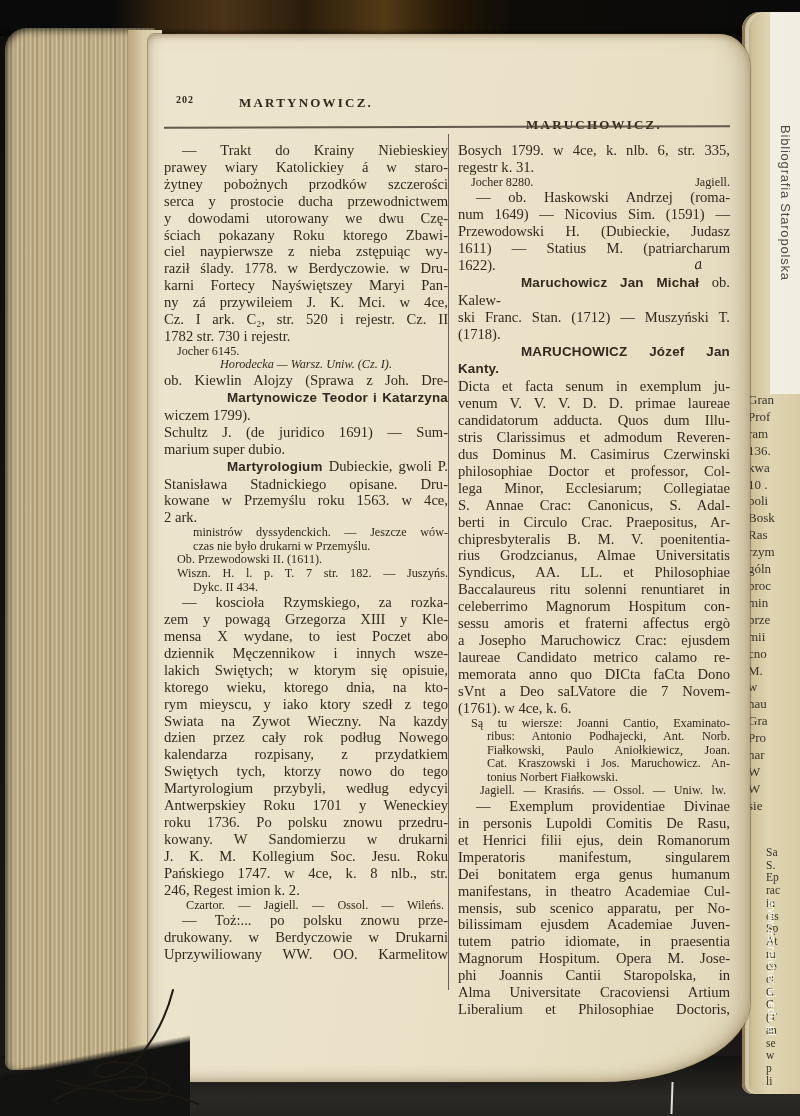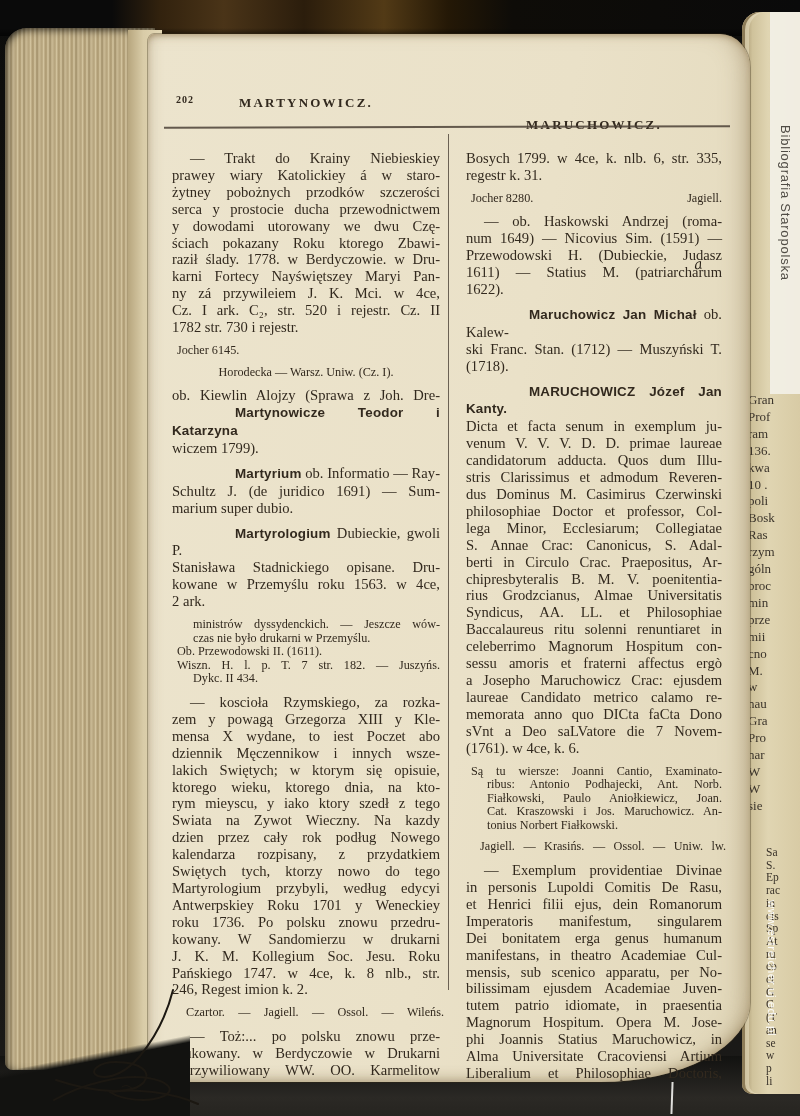--- a/index.html
+++ b/index.html
@@ -48,27 +48,27 @@
   .content{position:absolute;inset:0;color:#32291e;}
   .pagenum{position:absolute;left:28px;top:60px;font-weight:bold;font-size:10px;letter-spacing:1px;}
   .rhead{position:absolute;top:61px;font-weight:bold;font-size:13px;letter-spacing:2.2px;text-align:center;}
   .rhead.l{left:16px;width:284px;}
   .rhead.r{left:310px;width:272px;top:64px;margin-top:19px;}
   .rule{position:absolute;left:16px;top:92px;width:566px;height:1.5px;background:#4b4136;opacity:.85;transform:rotate(-.15deg);}
   .divider{position:absolute;left:299.5px;top:100px;width:1.2px;height:856px;background:#4b4136;opacity:.8;}
   .col{position:absolute;top:108px;}
   .col.l{left:16px;width:284px;}
   .col.r{left:310px;width:272px;}
-  .blk{margin:8px;}
+  .blk{margin:0;}
   .blk.p .ln{font-size:14.6px;line-height:16.9px;}
   .blk.sm .ln,.blk.smc .ln,.blk.ref{font-size:12.2px;line-height:13.6px;}
   .blk.sm{margin-left:13px;}
   .blk.sm.spread{margin:0 4px 0 22px;}
   .blk.smc{text-align:center;}
-  .smc .ln{text-align:right;text-align-last:center !important;}
+  .smc .ln{text-align:right;text-align-last:center !important;font-style:italic;}
   .ln{text-align:justify;text-align-last:justify;}
   .ln.end{text-align-last:left;}
   .ln.i1{text-indent:18px;}
   .ln.i2{padding-left:16px;}
   .lead{font-family:"Liberation Sans","DejaVu Sans",sans-serif;font-weight:700;font-size:13.4px;letter-spacing:.2px;padding-left:45px;}
   .ref{display:flex;justify-content:space-between;margin-left:13px;}
   
   .hand-a{position:absolute;left:546px;top:222px;z-index:5;font-family:"DejaVu Serif",serif;
     font-style:italic;font-size:14px;color:#241d14;transform:rotate(-8deg);}
   
@@ -152,39 +152,39 @@
       <div class="rule"></div>
       <div class="divider"></div>
       <div class="col l" id="col-left">
           <div class="blk p">
             <div class="ln i1">— Trakt do Krainy Niebieskiey</div>
             <div class="ln">prawey wiary Katolickiey á w staro-</div>
             <div class="ln">żytney pobożnych przodków szczerości</div>
             <div class="ln">serca y prostocie ducha przewodnictwem</div>
             <div class="ln">y dowodami utorowany we dwu Czę-</div>
             <div class="ln">ściach pokazany Roku ktorego Zbawi-</div>
+            <div class="ln">ciel naypierwsze z nieba zstępuiąc wy-</div>
             <div class="ln">raził ślady. 1778. w Berdyczowie. w Dru-</div>
             <div class="ln">karni Fortecy Nayświętszey Maryi Pan-</div>
             <div class="ln">ny zá przywileiem J. K. Mci. w 4ce,</div>
             <div class="ln">Cz. I ark. C₂, str. 520 i rejestr. Cz. II</div>
             <div class="ln end">1782 str. 730 i rejestr.</div>
           </div>
           <div class="blk sm">
             <div class="ln end">Jocher 6145.</div>
           </div>
           <div class="blk smc">
             <div class="ln end">Horodecka — Warsz. Uniw. (Cz. I).</div>
           </div>
           <div class="blk p">
             <div class="ln">ob. Kiewlin Alojzy (Sprawa z Joh. Dre-</div>
             <div class="ln i1"><b class="lead">Martynowicze Teodor i Katarzyna</b></div>
             <div class="ln end">wiczem 1799).</div>
           </div>
           <div class="blk p">
-            <div class="ln i1"><b class="lead">Martyrium</b> ob. Informatio — Ray-</div>
             <div class="ln">Schultz J. (de juridico 1691) — Sum-</div>
             <div class="ln end">marium super dubio.</div>
           </div>
           <div class="blk p">
             <div class="ln i1"><b class="lead">Martyrologium</b> Dubieckie, gwoli P.</div>
             <div class="ln">Stanisława Stadnickiego opisane. Dru-</div>
             <div class="ln">kowane w Przemyślu roku 1563. w 4ce,</div>
             <div class="ln end">2 ark.</div>
           </div>
           <div class="blk sm">
@@ -281,21 +281,21 @@
             <div class="ln i1">— Exemplum providentiae Divinae</div>
             <div class="ln">in personis Lupoldi Comitis De Rasu,</div>
             <div class="ln">et Henrici filii ejus, dein Romanorum</div>
             <div class="ln">Imperatoris manifestum, singularem</div>
             <div class="ln">Dei bonitatem erga genus humanum</div>
             <div class="ln">manifestans, in theatro Academiae Cul-</div>
             <div class="ln">mensis, sub scenico apparatu, per No-</div>
             <div class="ln">bilissimam ejusdem Academiae Juven-</div>
             <div class="ln">tutem patrio idiomate, in praesentia</div>
             <div class="ln">Magnorum Hospitum. Opera M. Jose-</div>
-            <div class="ln">phi Joannis Statius Maruchowicz, in</div>
+            <div class="ln">phi Joannis Cantii Staropolska, in</div>
             <div class="ln">Alma Universitate Cracoviensi Artium</div>
             <div class="ln">Liberalium et Philosophiae Doctoris,</div>
           </div>
         </div>
       <div class="hand-a">a</div>
     </div>
   </div>
 
   <div class="wedge"></div>
   <div class="edge-glint"></div>

